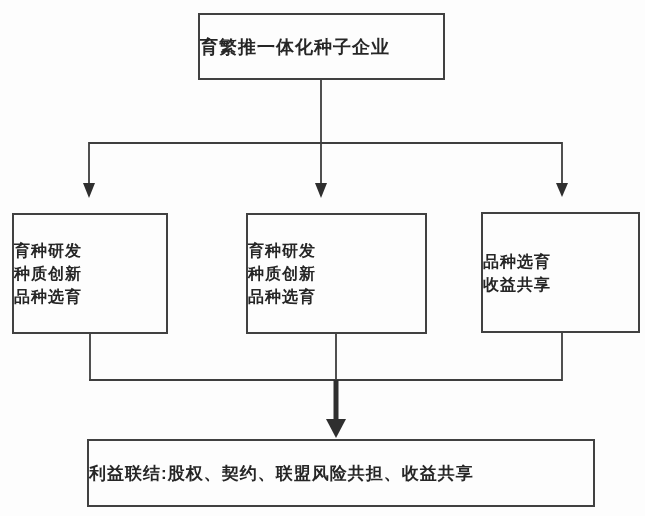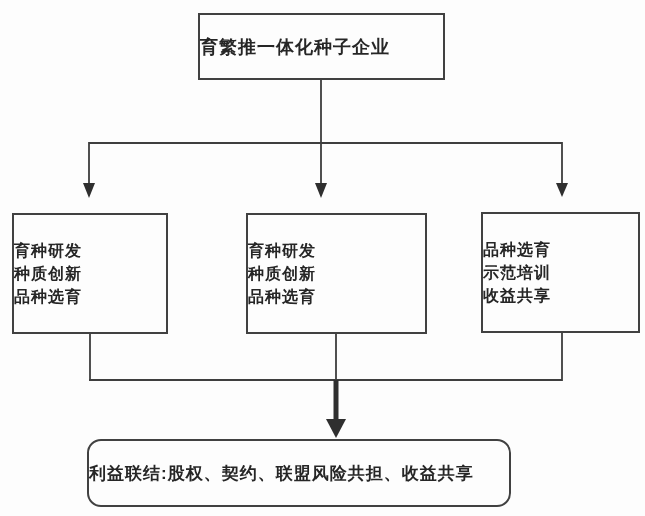--- a/index.html
+++ b/index.html
@@ -46,23 +46,22 @@
     height: 121px;
     font-size: 16px;
     line-height: 23px;
     margin-top: 12px;
   }
   .node-mid.pos-left   { left: 12px;  width: 156px; }
   .node-mid.pos-center { left: 246px; width: 181px; }
   .node-mid.pos-right  { left: 481px; width: 159px; top: 200px; }
   .node-bottom {
     left: 87px; top: 439px;
-    width: 424px; height: 68px;
+    width: 508px; height: 68px;
     font-size: 17px;
-    border-radius: 14px;
   }
   .node-line { display: block; }
 </style>
 </head>
 <body>
 
 <div class="canvas">
 
   <svg class="connectors" viewBox="0 0 645 516" xmlns="http://www.w3.org/2000/svg">
 
@@ -94,21 +93,20 @@
   </div>
 
   <div class="node node-mid pos-center">
     <span class="node-line">育种研发</span>
     <span class="node-line">种质创新</span>
     <span class="node-line">品种选育</span>
   </div>
 
   <div class="node node-mid pos-right">
     <span class="node-line">品种选育</span>
-    <span class="node-line">示范培训</span>
     <span class="node-line">收益共享</span>
   </div>
 
   <div class="node node-bottom">
     <span class="node-line">利益联结:股权、契约、联盟风险共担、收益共享</span>
   </div>
 
 </div>
 
 </body></html>

